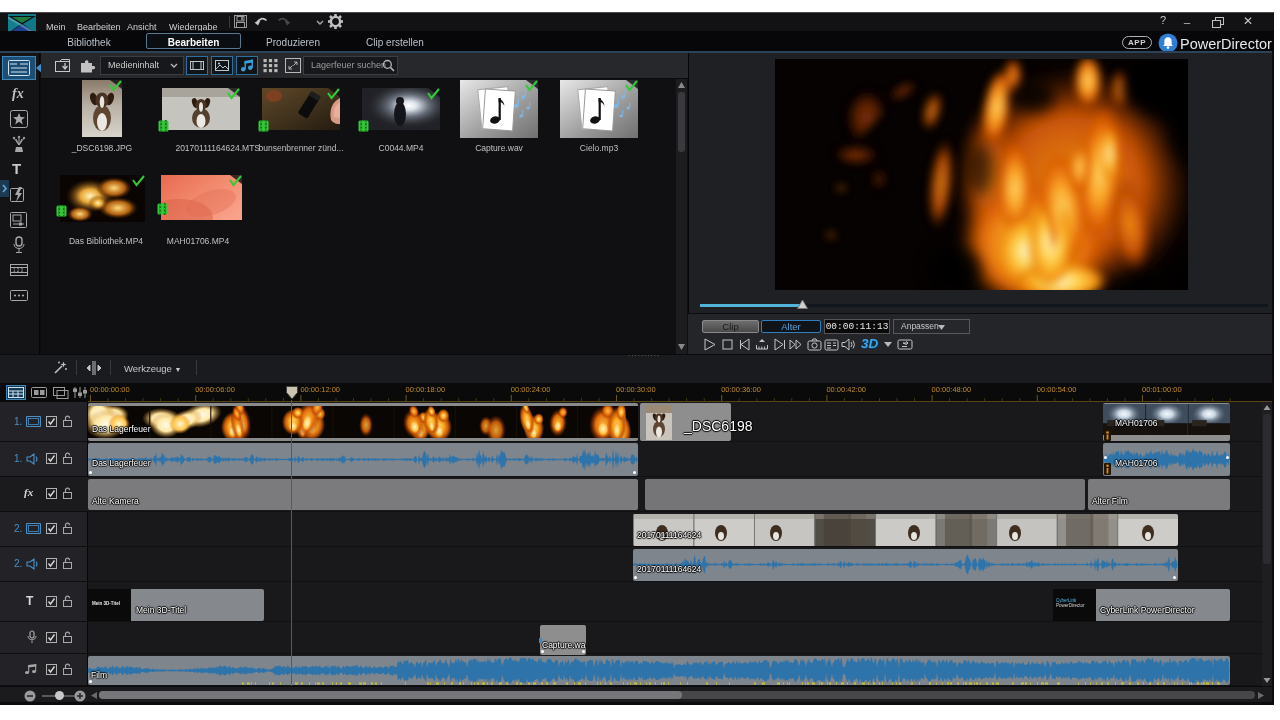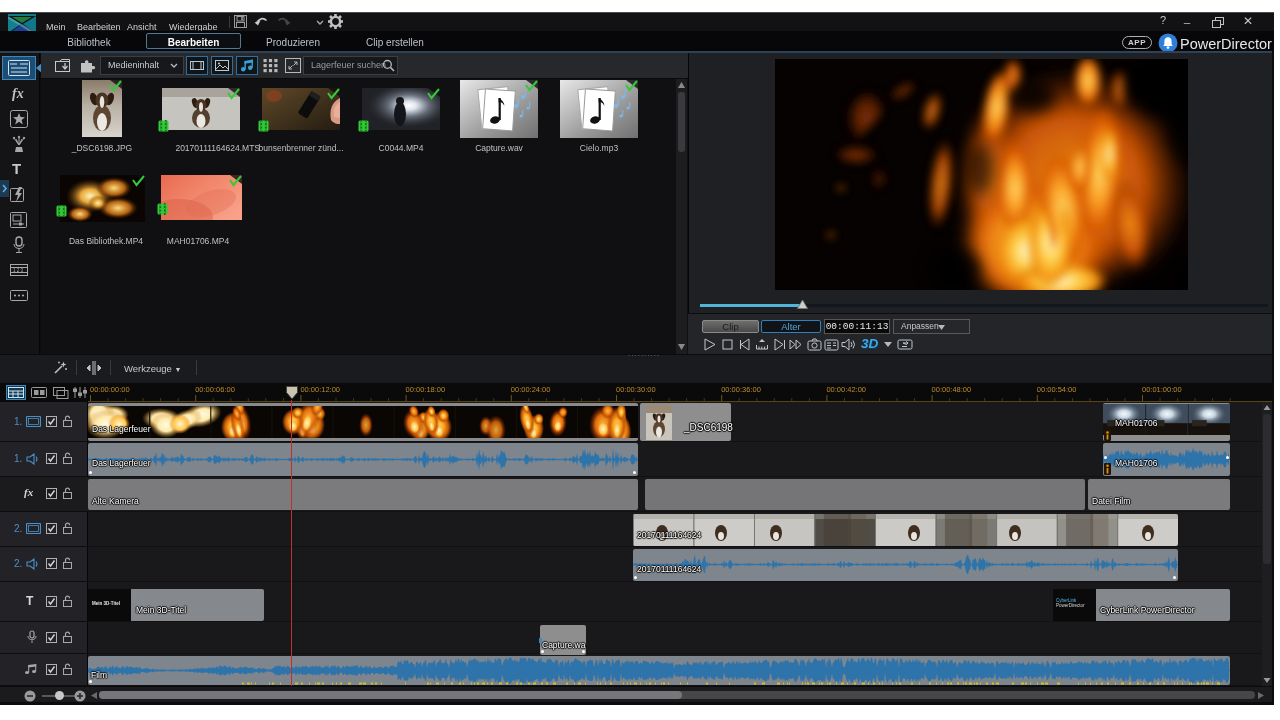--- a/index.html
+++ b/index.html
@@ -1138,21 +1138,21 @@
         <rect width="26" height="35" fill="#c9c5bd"></rect>
         <rect width="26" height="8" fill="#9a8a76"></rect>
         <ellipse cx="13" cy="24" rx="6" ry="8" fill="#5e4633"></ellipse>
         <ellipse cx="13" cy="27" rx="3" ry="5.5" fill="#ece8e2"></ellipse>
         <ellipse cx="9" cy="12" rx="2" ry="3.6" fill="#2e1c10" transform="rotate(-18 9 12)"></ellipse>
         <ellipse cx="17" cy="12" rx="2" ry="3.6" fill="#2e1c10" transform="rotate(18 17 12)"></ellipse>
         <ellipse cx="13" cy="13" rx="4" ry="4.5" fill="#4a3322"></ellipse>
         <ellipse cx="13" cy="14" rx="1.5" ry="3.6" fill="#e8e4de"></ellipse>
       </svg>
     </div>
-    <div class="abs" style="left:684px;top:417px;"><span class="olbl" style="font-size:10px;">_DSC6198</span></div>
+    <div class="abs" style="left:684px;top:417px;"><span class="olbl" style="font-size:14px;">_DSC6198</span></div>
     <div class="abs" style="left:1103px;top:403px;width:127px;height:38px;background:#8e8e8e;border-radius:2px;overflow:hidden;"></div>
     <div class="abs" style="left:1103px;top:404px;width:127px;height:30px;">
       <svg width="127" height="31" viewBox="0 0 127 31">
         <defs>
           <radialGradient id="sun">
             <stop offset="0%" stop-color="#f4f8fc"></stop>
             <stop offset="35%" stop-color="#c8d6e2"></stop>
             <stop offset="100%" stop-color="#5a6a7c" stop-opacity="0"></stop>
           </radialGradient>
         </defs>
@@ -1206,21 +1206,21 @@
       <svg width="7" height="12" viewBox="0 0 7 12">
         <rect width="7" height="12" rx="1" fill="#241605"></rect>
         <rect x="2.6" y="5" width="1.8" height="5.5" fill="#d89018"></rect>
         <circle cx="3.5" cy="2.8" r="1.3" fill="#d89018"></circle>
       </svg>
     </div>
     <div class="abs" style="left:88px;top:479px;width:550px;height:31px;background:#7b7b7d;border-radius:2px;"></div>
     <div class="abs" style="left:92px;top:490px;"><span class="olbl" style="font-size:8.5px;">Alte Kamera</span></div>
     <div class="abs" style="left:645px;top:479px;width:440px;height:31px;background:#757577;border-radius:2px;"></div>
     <div class="abs" style="left:1088px;top:479px;width:142px;height:31px;background:#7b7b7d;border-radius:2px;"></div>
-    <div class="abs" style="left:1092px;top:490px;"><span class="olbl" style="font-size:8.5px;">Datei Film</span></div>
+    <div class="abs" style="left:1092px;top:490px;"><span class="olbl" style="font-size:8.5px;">Alter Film</span></div>
     <div class="abs" style="left:633px;top:514px;width:545px;height:32px;background:#1a1a1c;border-radius:2px;overflow:hidden;">
       <svg width="545" height="32" viewBox="0 0 545 32">
         <rect x="0.0" y="0" width="60.6" height="32" fill="#c9c8c4"></rect>
         <rect x="0.0" y="0" width="60.6" height="5" fill="#a09c94" opacity="0.5"></rect>
         <ellipse cx="29" cy="19" rx="6" ry="8" fill="#3f2d20"></ellipse>
         <ellipse cx="29" cy="22" rx="3" ry="4" fill="#e8e6e0"></ellipse>
         <rect x="0.0" y="0" width="0.8" height="32" fill="#6a6862"></rect>
         <rect x="60.6" y="0" width="60.6" height="32" fill="#cdccc8"></rect>
         <rect x="60.6" y="0" width="60.6" height="5" fill="#a09c94" opacity="0.5"></rect>
         <ellipse cx="88" cy="19" rx="6" ry="8" fill="#3f2d20"></ellipse>

